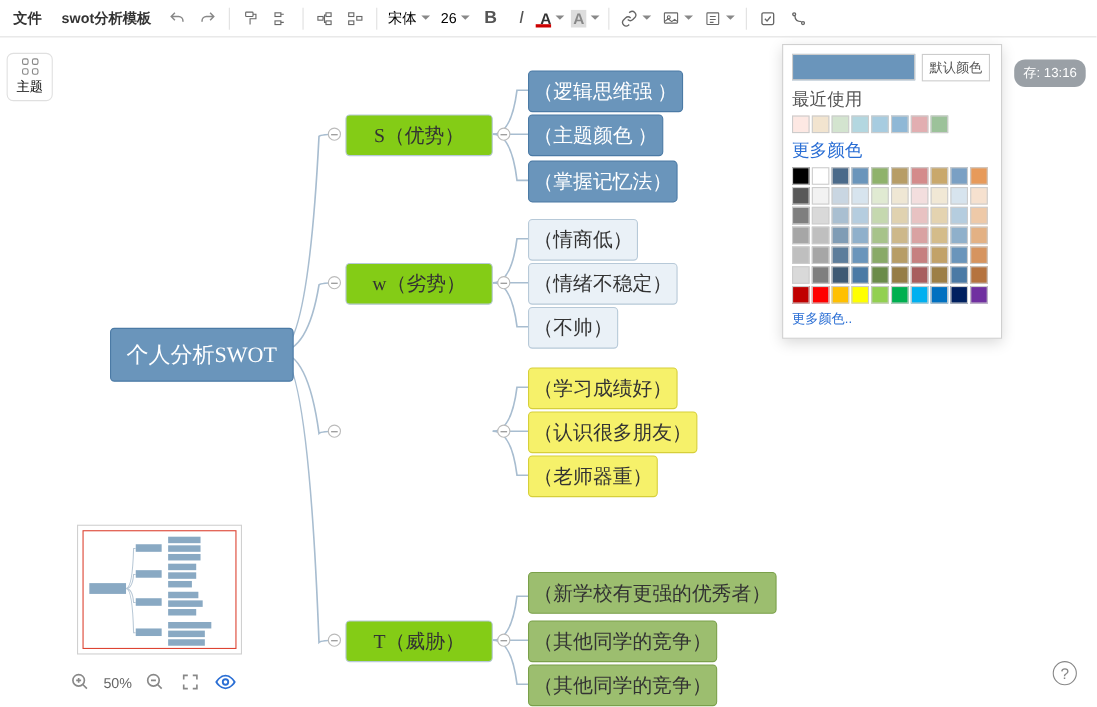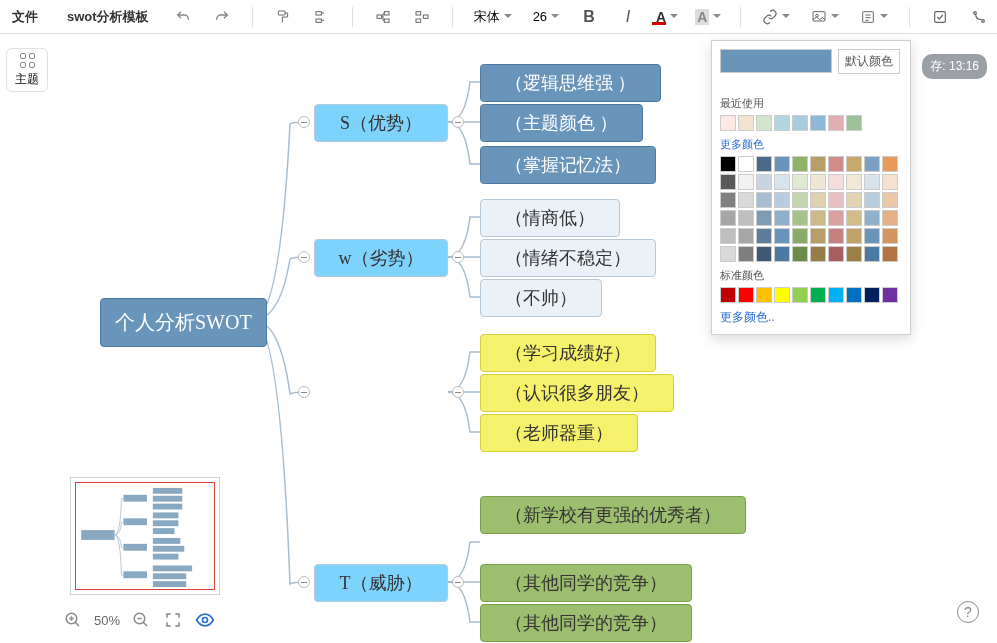--- a/index.html
+++ b/index.html
@@ -1,49 +1,49 @@
 <!DOCTYPE html>
 <html><head>
 <meta charset="utf-8">
 <style>
 *{box-sizing:border-box;margin:0;padding:0;font-family:Arial,"Microsoft YaHei",sans-serif}
 body{background:#fff;width:997px;height:643px;overflow:hidden;position:relative}
-.toolbar{height:34px;border-bottom:1px solid #e0e0e0;display:flex;align-items:center;padding:0 4px;gap:13px;font-size:13px;background:#fff}
+.toolbar{height:34px;border-bottom:1px solid #e0e0e0;display:flex;align-items:center;padding:0 4px;gap:2px;font-size:13px;background:#fff}
 .toolbar .tbtn{display:flex;align-items:center;justify-content:center;min-width:26px;height:26px;border-radius:3px;cursor:pointer;color:#555}
 .toolbar .sep{width:1px;height:20px;background:#e0e0e0;margin:0 4px}
 .toolbar .label{padding:0 8px;color:#333}
 .toolbar .dd{display:flex;align-items:center;padding:0 4px;height:26px;cursor:pointer}
 .toolbar .dd::after{content:"";border:4px solid transparent;border-top-color:#888;margin-left:4px;margin-top:3px}
 .toolbar svg{width:16px;height:16px}
 .bold{color:#1a73e8;font-weight:bold;font-size:16px}
 .italic{font-style:italic;font-size:16px;color:#666}
 .savebadge{position:absolute;right:10px;top:54px;background:#9aa0a6;color:#fff;font-size:12px;padding:4px 8px;border-radius:10px}
 .themebtn{position:absolute;left:6px;top:48px;width:42px;height:44px;border:1px solid #e0e0e0;border-radius:6px;display:flex;flex-direction:column;align-items:center;justify-content:center;font-size:12px;cursor:pointer;background:#fff}
 .themebtn .dots{display:grid;grid-template-columns:repeat(2,6px);gap:3px;margin-bottom:3px}
 .themebtn .dots span{width:6px;height:6px;border:1px solid #888;border-radius:2px}
 .canvas{position:absolute;left:0;top:34px;right:0;bottom:0}
-.node{position:absolute;border:1px solid;border-radius:4px;padding:6px 24px;font-size:18px;font-family:"SimSun","宋体",serif;display:flex;align-items:center;justify-content:center;white-space:nowrap}
+.node{position:absolute;border:1px solid;border-radius:4px;padding:6px 4px;font-size:18px;font-family:"SimSun","宋体",serif;display:flex;align-items:center;justify-content:center;white-space:nowrap}
 .root{background:#6a95bb;border-color:#4b7aa5;color:#fff;font-size:20px;padding:10px 14px}
-.sub{background:#7dd3fc;border-color:#b7c9d8;color:#333}
+.sub{background:#84cc16;border-color:#b7c9d8;color:#333}
 .strength{background:#6a95bb;border-color:#4b7aa5;color:#fff}
 .weak{background:#eaf1f7;border-color:#b7c9d8;color:#333}
 .opp{background:#f6f16a;border-color:#d6cf3a;color:#333}
 .threat{background:#9cbe6f;border-color:#7aa04a;color:#333}
 .knob{position:absolute;width:12px;height:12px;border:1px solid #bbb;border-radius:50%;background:#fff}
 .knob::before{content:"";position:absolute;left:2px;right:2px;top:50%;height:1px;background:#888}
 .minimap{position:absolute;left:70px;bottom:48px;width:150px;height:118px;border:1px solid #d0d0d0;background:#fff;padding:4px}
 .minimap .frame{border:1px solid #d43; width:100%; height:100%; position:relative}
 .zoomctl{position:absolute;left:62px;bottom:12px;display:flex;align-items:center;gap:10px;color:#666;font-size:13px}
 .zoomctl .zbtn{width:22px;height:22px;display:flex;align-items:center;justify-content:center;cursor:pointer}
 .helpbtn{position:absolute;right:18px;bottom:20px;width:22px;height:22px;border:1.5px solid #888;border-radius:50%;display:flex;align-items:center;justify-content:center;color:#888;font-size:14px;cursor:pointer}
 .colorpanel{position:absolute;right:86px;top:40px;width:200px;background:#fff;border:1px solid #d0d0d0;box-shadow:0 4px 12px rgba(0,0,0,.15);padding:8px;font-size:12px;color:#555;z-index:10}
-.colorpanel .preview{display:flex;gap:6px;margin-bottom:22px}
+.colorpanel .preview{display:flex;gap:6px;margin-bottom:6px}
 .colorpanel .swatch-lg{width:112px;height:24px;background:#6a95bb;border:1px solid #ccc}
 .colorpanel .defbtn{border:1px solid #ccc;padding:3px 6px;cursor:pointer}
-.colorpanel .sectitle{margin:6px 0 4px;font-size:11px}
+.colorpanel .sectitle{margin:6px 0 4px;font-size:16px}
 .colorpanel .sectitle.link{color:#2a6ed4}
 .swrow{display:flex;gap:2px;margin-bottom:2px}
 .sw{width:16px;height:16px;border:1px solid #ccc;cursor:pointer}
 .morelink{color:#2a6ed4;cursor:pointer;margin-top:4px;display:inline-block}
 .textA{display:inline-flex;align-items:baseline;font-weight:bold;font-size:14px}
 .textA .bar{display:inline-block;width:14px;height:3px;margin-left:-14px;margin-bottom:-3px;transform:translateY(3px)}
 </style>
 </head>
 <body>
 
@@ -194,21 +194,21 @@
 
 <div class="knob" style="left:298px;top:352px"></div>
 <div class="knob" style="left:452px;top:352px"></div>
 <div class="node opp" style="left:480px;top:300px">（学习成绩好）</div>
 <div class="node opp" style="left:480px;top:340px">（认识很多朋友）</div>
 <div class="node opp" style="left:480px;top:380px">（老师器重）</div>
 
 <div class="knob" style="left:298px;top:542px"></div>
 <div class="node sub" style="left:314px;top:530px;width:134px">T（威胁）</div>
 <div class="knob" style="left:452px;top:542px"></div>
-<div class="node threat" style="left:480px;top:462px">（新学校有更强的优秀者）</div>
+<div class="node threat" style="left:480px;top:486px">（新学校有更强的优秀者）</div>
 <div class="node threat" style="left:480px;top:530px">（其他同学的竞争）</div>
 <div class="node threat" style="left:480px;top:570px">（其他同学的竞争）</div>
 </div>
 
 <div class="minimap">
   <div class="frame">
     <svg width="100%" height="100%" viewBox="0 0 140 108">
       <g fill="#89a9c3">
         <rect x="5" y="48" width="34" height="10"></rect>
         <rect x="48" y="12" width="24" height="7"></rect>
@@ -348,21 +348,20 @@
         <div class="sw" style="background: rgb(62, 90, 116);"></div>
         <div class="sw" style="background: rgb(75, 122, 165);"></div>
         <div class="sw" style="background: rgb(107, 140, 74);"></div>
         <div class="sw" style="background: rgb(150, 125, 70);"></div>
         <div class="sw" style="background: rgb(168, 94, 94);"></div>
         <div class="sw" style="background: rgb(157, 127, 70);"></div>
         <div class="sw" style="background: rgb(75, 122, 165);"></div>
         <div class="sw" style="background: rgb(181, 115, 63);"></div>
       </div>
     </div>
-  <div class="sectitle">标准颜色</div>
   <div class="swrow" id="std-row">
       <div class="sw" style="background: rgb(192, 0, 0);"></div>
       <div class="sw" style="background: rgb(255, 0, 0);"></div>
       <div class="sw" style="background: rgb(255, 192, 0);"></div>
       <div class="sw" style="background: rgb(255, 255, 0);"></div>
       <div class="sw" style="background: rgb(146, 208, 80);"></div>
       <div class="sw" style="background: rgb(0, 176, 80);"></div>
       <div class="sw" style="background: rgb(0, 176, 240);"></div>
       <div class="sw" style="background: rgb(0, 112, 192);"></div>
       <div class="sw" style="background: rgb(0, 32, 96);"></div>

